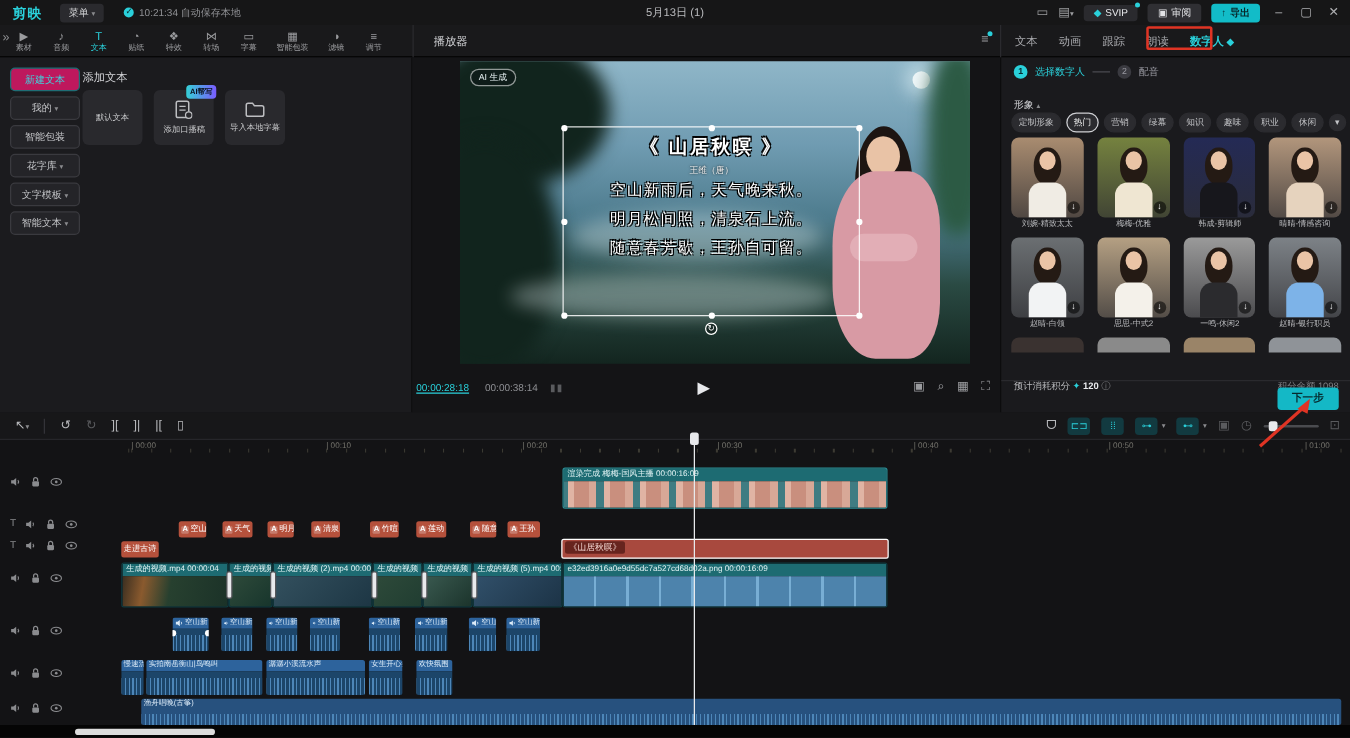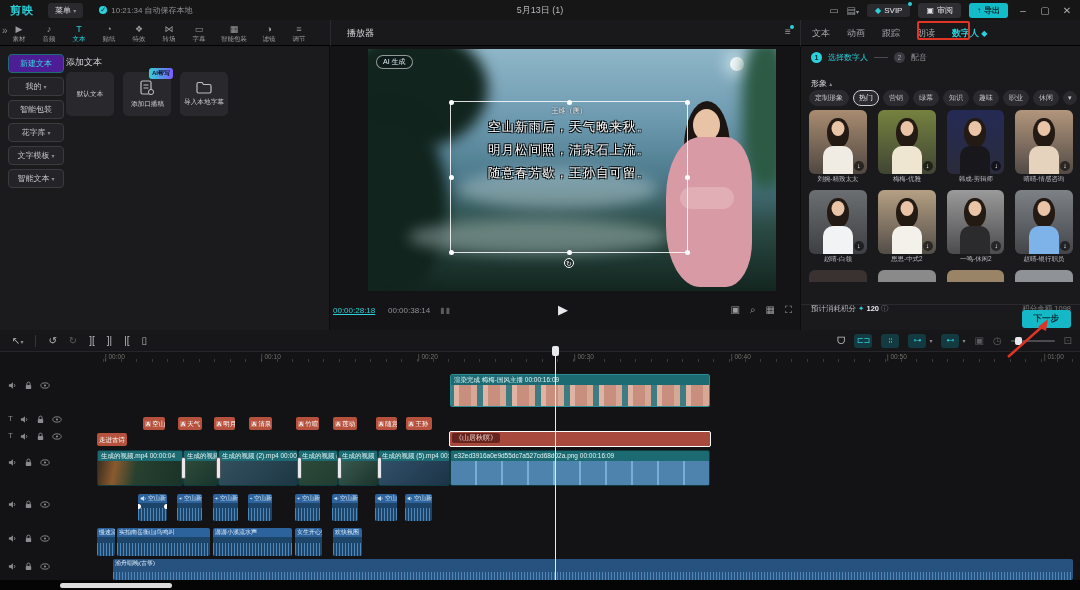--- a/index.html
+++ b/index.html
@@ -40,21 +40,21 @@
   #rp-tabs { position:absolute; left:812px; top:0; height:26px; display:flex; align-items:center; gap:17px; }
   .rp-tab { font-size:9px; color:#a8a9ad; }
   .rp-tab.active { color:#2ad0da; font-weight:bold; }
   .rp-tab .gem { color:#2ad0da; font-size:8px; }
   #anno-box { position:absolute; left:917px; top:21px; width:53px; height:19px; border:2px solid #e03424; border-radius:2px; pointer-events:none; }
 
   
   #left-panel { position:absolute; left:0; top:46px; width:330px; height:284px; background:#1b1b1e; border-right:1px solid #0c0c0d; }
   #side-items { position:absolute; left:8px; top:8px; width:56px; display:flex; flex-direction:column; gap:4px; }
   .side-pill { border:1px solid #3a3a3f; background:#242428; border-radius:4px; font-size:8px; color:#c3c4c7; padding:3px 4px; text-align:center; white-space:nowrap; }
-  .side-pill.active { border-color:#1f6d75; background:#4c1d95; color:#3cd6de; }
+  .side-pill.active { border-color:#1f6d75; background:#be185d; color:#3cd6de; }
   .side-pill .caret { font-size:6px; color:#8a8b8e; }
   #lp-section { position:absolute; left:66px; top:10px; font-size:9px; color:#d2d3d6; }
   #text-cards { position:absolute; left:66px; top:26px; display:flex; gap:9px; }
   .tcard { width:48px; height:44px; background:#29292d; border-radius:5px; position:relative; display:flex; flex-direction:column; align-items:center; justify-content:center; gap:3px; }
   .tcard .clabel { font-size:7px; color:#c9cacc; transform:scale(.95); white-space:nowrap; }
   .tcard .cicon { color:#bdbec1; }
   .tbadge { position:absolute; top:-4px; right:-2px; background:linear-gradient(90deg,#35d0d6,#7a5cff); color:#0b1220; font-size:6px; padding:1px 3px; border-radius:3px; font-weight:bold; }
 
   
   #player { position:absolute; left:330px; top:46px; width:470px; height:284px; background:#141416; }
@@ -284,20 +284,21 @@
       <div class="mist blur" style="left:90px;top:120px;width:200px;height:40px;"></div>
       <div class="mist blur" style="left:40px;top:170px;width:260px;height:36px;"></div>
       <div id="woman">
         <div id="w-hair"></div>
           <div id="w-face"></div>
           <div id="w-dress"></div>
           <div id="w-arm"></div>
       </div>
       <div id="ai-badge">AI 生成</div>
       <div id="poem-box">
+        <div id="poem-title">《 山居秋暝 》</div>
         <div id="poem-author">王维（唐）</div>
         <div id="poem-lines">
             <div class="poem-line">空山新雨后，天气晚来秋。</div>
             <div class="poem-line">明月松间照，清泉石上流。</div>
             <div class="poem-line">随意春芳歇，王孙自可留。</div>
           </div>
         <div id="rotate-handle">↻</div>
       <div class="handle" style="left: calc(0% - 2.5px); top: calc(0% - 2.5px);"></div>
           <div class="handle" style="left: calc(50% - 2.5px); top: calc(0% - 2.5px);"></div>
           <div class="handle" style="left: calc(100% - 2.5px); top: calc(0% - 2.5px);"></div>

